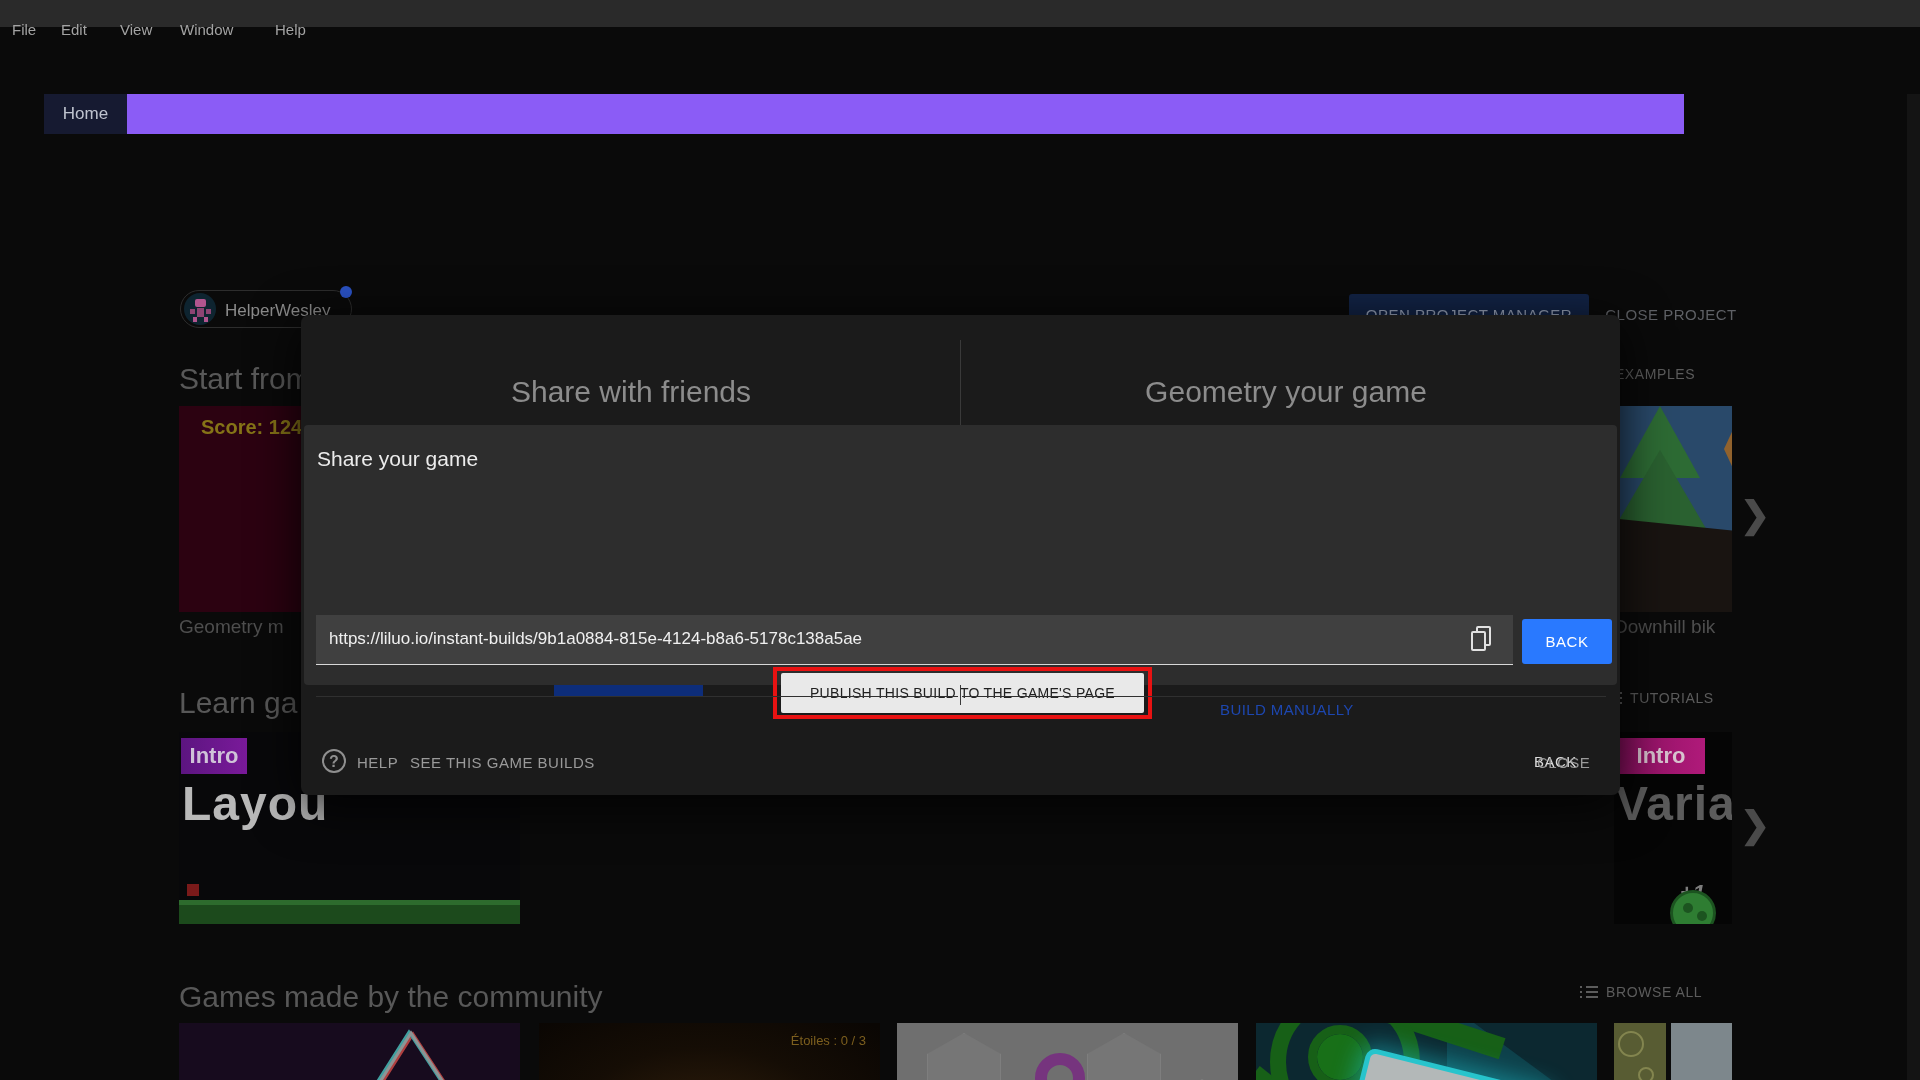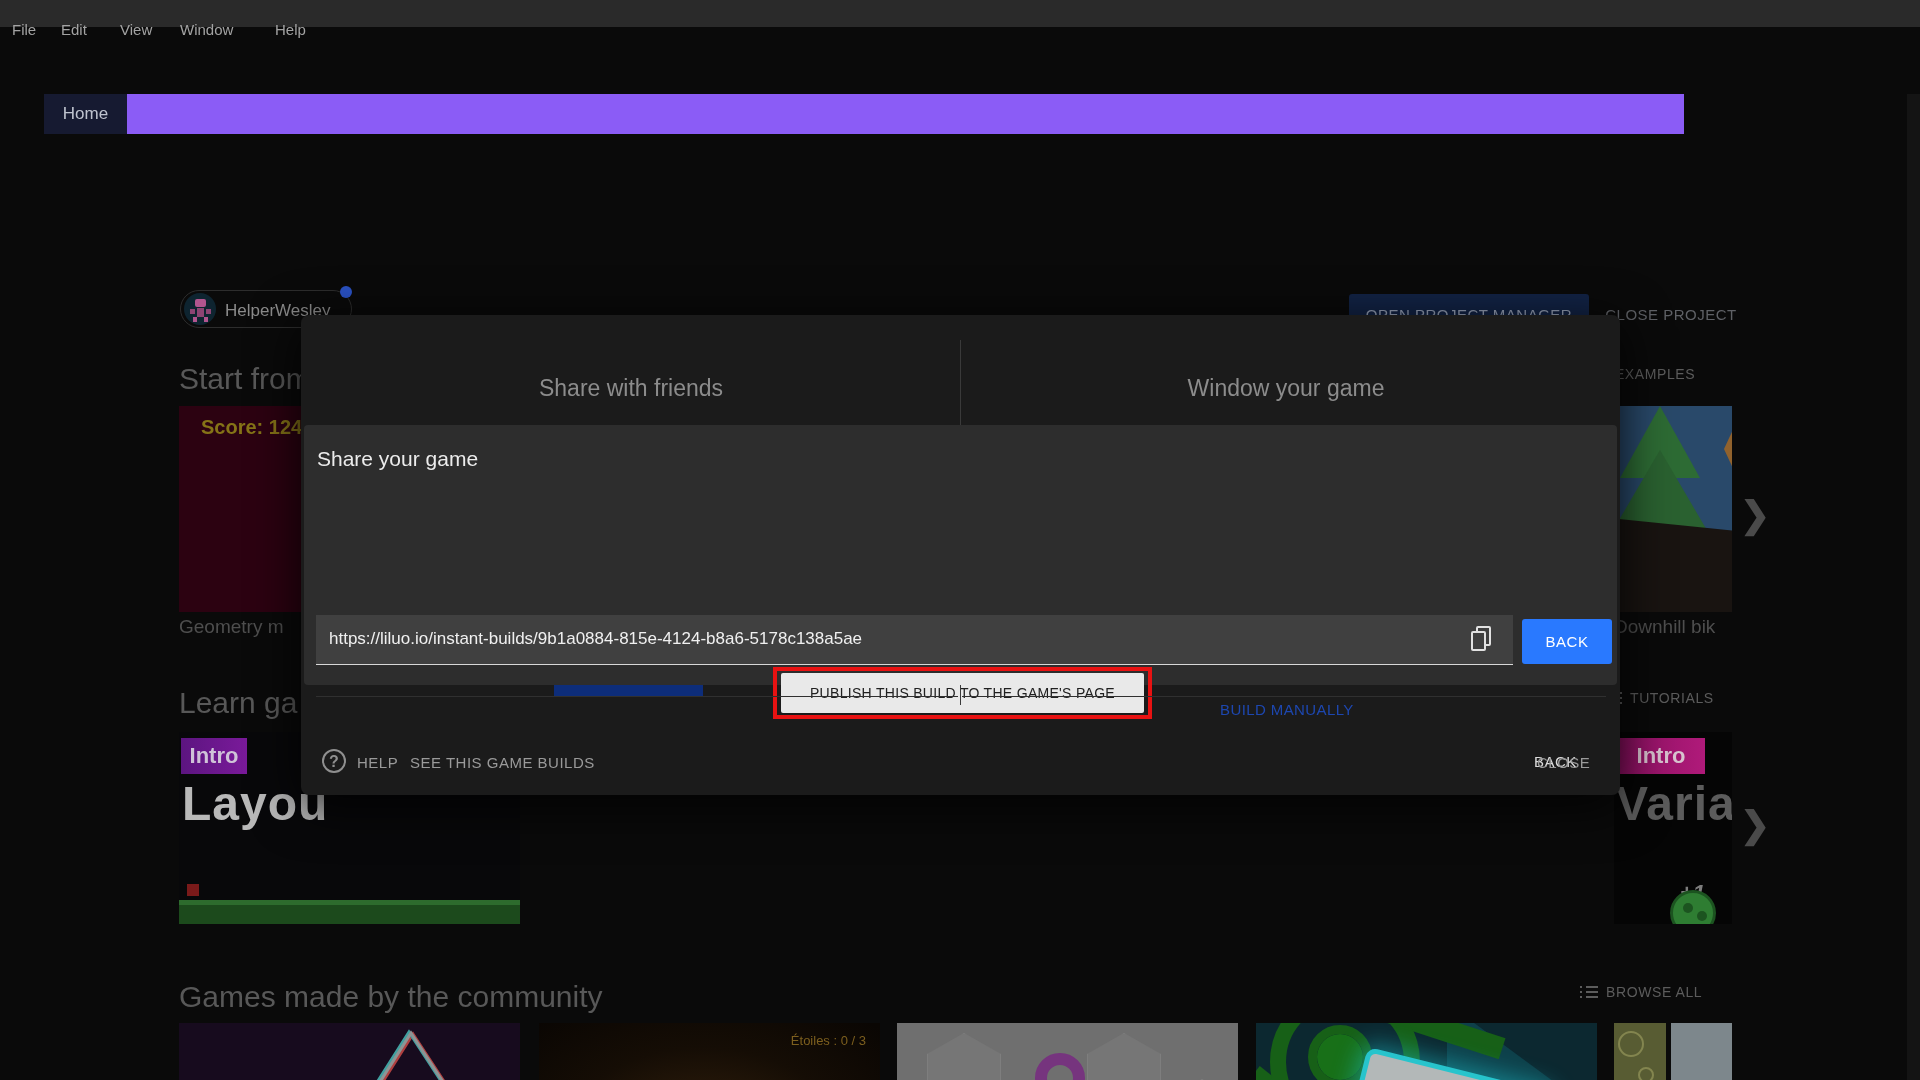--- a/index.html
+++ b/index.html
@@ -123,21 +123,21 @@
   .c4 .spoke2 { position:absolute; left:90px; top:-10px; width:160px; height:22px; background:#176017; transform:rotate(18deg); }
   .c4 .square { position:absolute; left:86px; top:44px; width:190px; height:190px; background:#b3b8b8; border-radius:10px; transform:rotate(14deg); box-shadow:0 0 22px 6px rgba(32,200,210,.45); border:5px solid #27c4cc; }
   .c5l { position:absolute; left:1435px; top:0; width:52px; height:206px; background:#585c33; overflow:hidden; }
   .c5l .o { position:absolute; border:2px solid #83854f; border-radius:50%; }
   .c5r { position:absolute; left:1492px; top:0; width:260px; height:206px; background:#7d878c; overflow:hidden; }
 
   .chevron { position:absolute; left:1740px; font-size:36px; font-weight:bold; color:#4a4a4a; }
 
   
   .dialog { position:absolute; left:301px; top:315px; width:1319px; height:480px; background:#1b1b1b; border-radius:8px; box-shadow:0 10px 50px rgba(0,0,0,.85); z-index:10; }
-  .dlg-tab { position:absolute; top:60px; width:640px; text-align:center; font-size:23px; color:#8c8c8c; }
+  .dlg-tab { position:absolute; top:60px; width:640px; text-align:center; font-size:30px; color:#8c8c8c; }
   .dlg-tab.share { left:10px; }
   .dlg-tab.publish { left:665px; }
   .tab-vline { position:absolute; left:659px; top:25px; width:1px; height:85px; background:#3a3a3a; }
   .panel { position:absolute; left:3px; top:110px; width:1313px; height:260px; background:#2d2d2d; border-radius:4px; }
   .panel-title { position:absolute; left:13px; top:22px; font-size:21px; color:#ececec; }
   .url-field { position:absolute; left:12px; top:190px; width:1197px; height:50px; background:#404040; border-bottom:1px solid #d8d8d8; }
   .url-field input { position:absolute; left:13px; top:0; width:1120px; height:48px; background:transparent; border:none; outline:none; color:#f0f0f0; font-size:17px; font-family:"Liberation Sans",sans-serif; }
   .copy-icon { position:absolute; left:1155px; top:11px; width:22px; height:27px; }
   .copy-icon .r1 { position:absolute; left:5px; top:0; width:15px; height:20px; border:2px solid #e2e2e2; border-radius:2px; }
   .copy-icon .r2 { position:absolute; left:0; top:5px; width:15px; height:20px; border:2px solid #e2e2e2; border-radius:2px; background:#404040; }
@@ -326,21 +326,21 @@
         
       </div>
     </div>
 
   </div>
 
   <div class="scroll-strip"></div>
 
   <div class="dialog">
     <div class="dlg-tab share">Share with friends</div>
-    <div class="dlg-tab publish">Window your game</div>
+    <div class="dlg-tab publish">Geometry your game</div>
     <div class="tab-vline"></div>
 
     <div class="panel">
       <div class="panel-title">Share your game</div>
       <div class="url-field">
         <input type="text" readonly="" value="https://liluo.io/instant-builds/9b1a0884-815e-4124-b8a6-5178c138a5ae" style="">
         <div class="copy-icon">
             <div class="r1"></div>
             <div class="r2"></div>
           </div>

